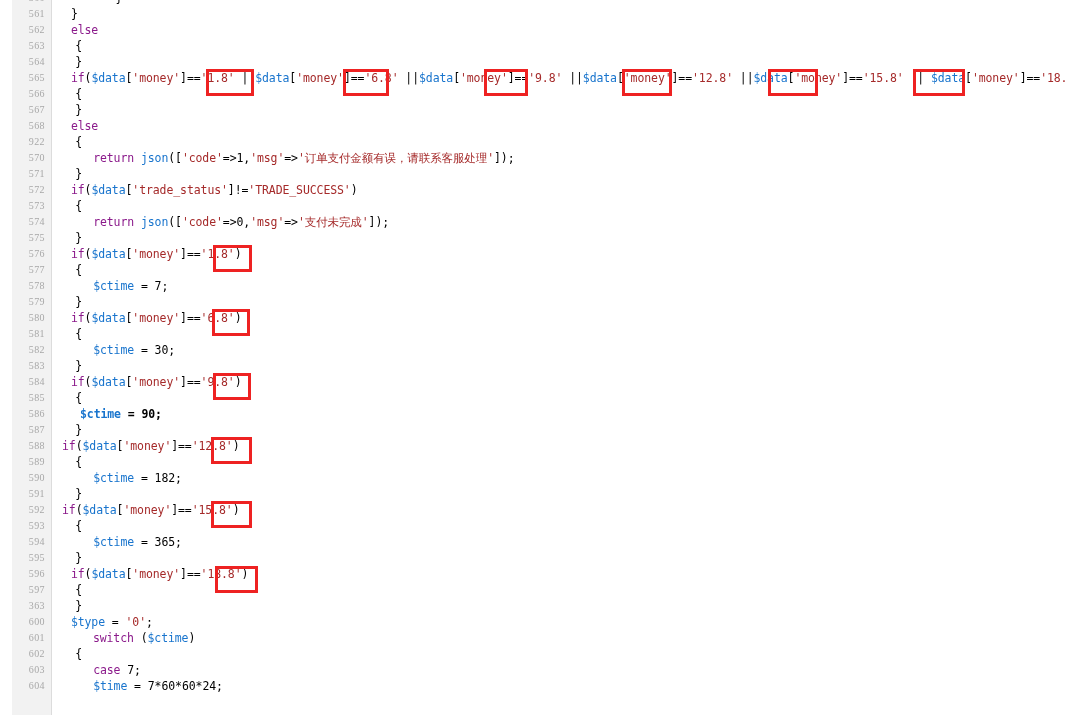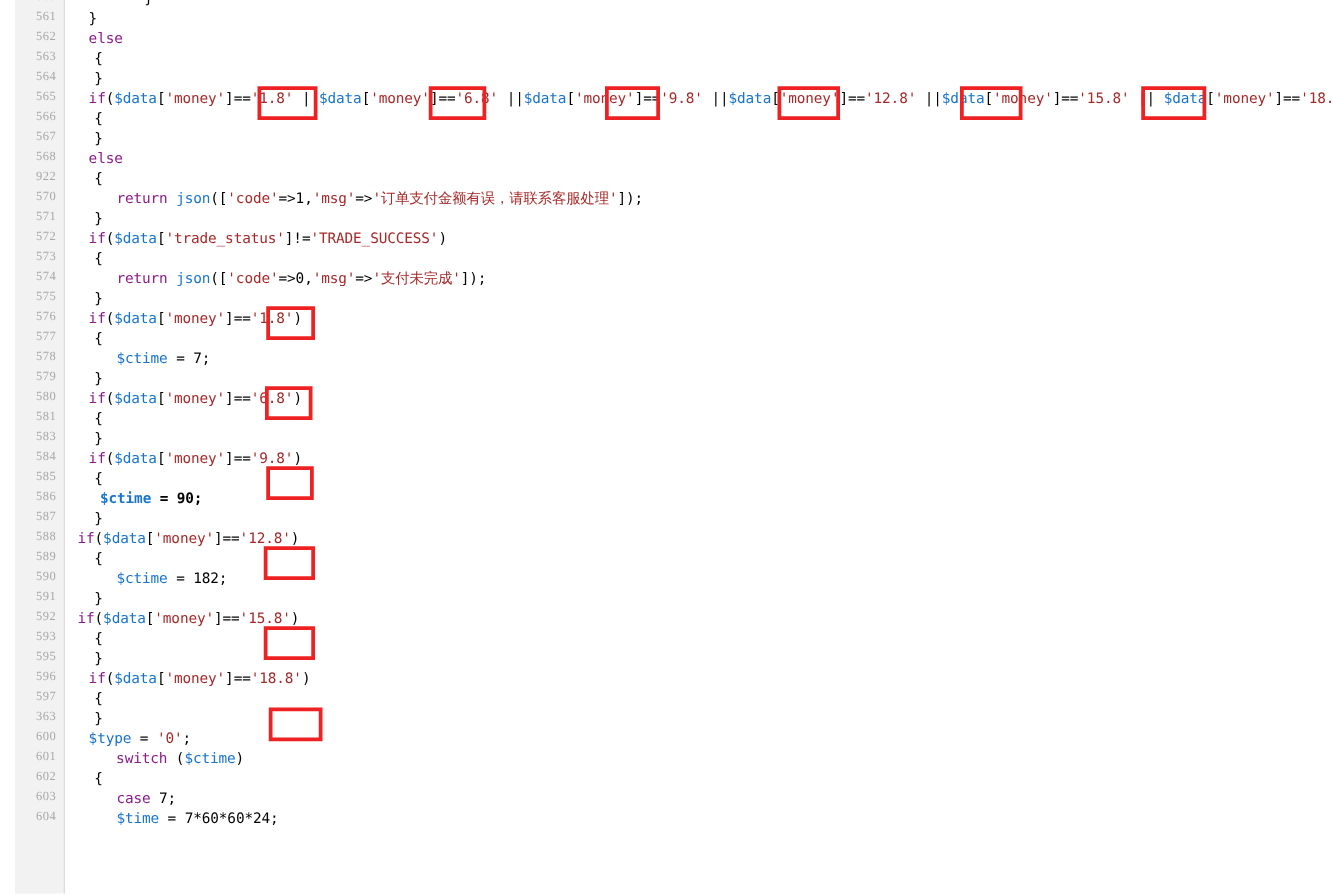--- a/index.html
+++ b/index.html
@@ -105,31 +105,33 @@
       <div class="line"><div class="lineno">572</div><div class="code" style="left: 70.9px;"><span class="t-kw">if</span><span class="t-plain">(</span><span class="t-var">$data</span><span class="t-plain">[</span><span class="t-str">'trade_status'</span><span class="t-plain">]</span><span class="t-plain">!</span><span class="t-plain">=</span><span class="t-str">'TRADE_SUCCESS'</span><span class="t-plain">)</span></div></div>
       <div class="line"><div class="lineno">573</div><div class="code" style="left: 75.35px;"><span class="t-plain">{</span></div></div>
       <div class="line"><div class="lineno">574</div><div class="code" style="left: 93.15px;"><span class="t-kw">return</span><span class="t-plain"> </span><span class="t-var">json</span><span class="t-plain">(</span><span class="t-plain">[</span><span class="t-str">'code'</span><span class="t-plain">=</span><span class="t-plain">&gt;</span><span class="t-plain">0</span><span class="t-plain">,</span><span class="t-str">'msg'</span><span class="t-plain">=</span><span class="t-plain">&gt;</span><span class="t-str">'支付未完成'</span><span class="t-plain">]</span><span class="t-plain">)</span><span class="t-plain">;</span></div></div>
       <div class="line"><div class="lineno">575</div><div class="code" style="left: 75.35px;"><span class="t-plain">}</span></div></div>
       <div class="line"><div class="lineno">576</div><div class="code" style="left: 70.9px;"><span class="t-kw">if</span><span class="t-plain">(</span><span class="t-var">$data</span><span class="t-plain">[</span><span class="t-str">'money'</span><span class="t-plain">]</span><span class="t-plain">=</span><span class="t-plain">=</span><span class="t-str">'1.8'</span><span class="t-plain">)</span></div></div>
       <div class="line"><div class="lineno">577</div><div class="code" style="left: 75.35px;"><span class="t-plain">{</span></div></div>
       <div class="line"><div class="lineno">578</div><div class="code" style="left: 93.15px; text-align: center;"><span class="t-var">$ctime</span><span class="t-plain"> </span><span class="t-plain">=</span><span class="t-plain"> </span><span class="t-plain">7</span><span class="t-plain">;</span></div></div>
       <div class="line"><div class="lineno">579</div><div class="code" style="left: 75.35px;"><span class="t-plain">}</span></div></div>
       <div class="line"><div class="lineno">580</div><div class="code" style="left: 70.9px;"><span class="t-kw">if</span><span class="t-plain">(</span><span class="t-var">$data</span><span class="t-plain">[</span><span class="t-str">'money'</span><span class="t-plain">]</span><span class="t-plain">=</span><span class="t-plain">=</span><span class="t-str">'6.8'</span><span class="t-plain">)</span></div></div>
       <div class="line"><div class="lineno">581</div><div class="code" style="left: 75.35px;"><span class="t-plain">{</span></div></div>
+      <div class="line"><div class="lineno">582</div><div class="code" style="left: 93.15px;"><span class="t-var">$ctime</span><span class="t-plain"> </span><span class="t-plain">=</span><span class="t-plain"> </span><span class="t-plain">3</span><span class="t-plain">0</span><span class="t-plain">;</span></div></div>
       <div class="line"><div class="lineno">583</div><div class="code" style="left: 75.35px;"><span class="t-plain">}</span></div></div>
       <div class="line"><div class="lineno">584</div><div class="code" style="left: 70.9px;"><span class="t-kw">if</span><span class="t-plain">(</span><span class="t-var">$data</span><span class="t-plain">[</span><span class="t-str">'money'</span><span class="t-plain">]</span><span class="t-plain">=</span><span class="t-plain">=</span><span class="t-str">'9.8'</span><span class="t-plain">)</span></div></div>
       <div class="line"><div class="lineno">585</div><div class="code" style="left: 75.35px;"><span class="t-plain">{</span></div></div>
       <div class="line"><div class="lineno">586</div><div class="code" style="left: 80px; font-weight: bold;"><span class="t-var">$ctime</span><span class="t-plain"> </span><span class="t-plain">=</span><span class="t-plain"> </span><span class="t-plain">9</span><span class="t-plain">0</span><span class="t-plain">;</span></div></div>
       <div class="line"><div class="lineno">587</div><div class="code" style="left: 75.35px;"><span class="t-plain">}</span></div></div>
       <div class="line"><div class="lineno">588</div><div class="code" style="left: 62px;"><span class="t-kw">if</span><span class="t-plain">(</span><span class="t-var">$data</span><span class="t-plain">[</span><span class="t-str">'money'</span><span class="t-plain">]</span><span class="t-plain">=</span><span class="t-plain">=</span><span class="t-str">'12.8'</span><span class="t-plain">)</span></div></div>
       <div class="line"><div class="lineno">589</div><div class="code" style="left: 75.35px;"><span class="t-plain">{</span></div></div>
       <div class="line"><div class="lineno">590</div><div class="code" style="left: 93.15px;"><span class="t-var">$ctime</span><span class="t-plain"> </span><span class="t-plain">=</span><span class="t-plain"> </span><span class="t-plain">1</span><span class="t-plain">8</span><span class="t-plain">2</span><span class="t-plain">;</span></div></div>
       <div class="line"><div class="lineno">591</div><div class="code" style="left: 75.35px;"><span class="t-plain">}</span></div></div>
       <div class="line"><div class="lineno">592</div><div class="code" style="left: 62px;"><span class="t-kw">if</span><span class="t-plain">(</span><span class="t-var">$data</span><span class="t-plain">[</span><span class="t-str">'money'</span><span class="t-plain">]</span><span class="t-plain">=</span><span class="t-plain">=</span><span class="t-str">'15.8'</span><span class="t-plain">)</span></div></div>
       <div class="line"><div class="lineno">593</div><div class="code" style="left: 75.35px;"><span class="t-plain">{</span></div></div>
+      <div class="line"><div class="lineno">594</div><div class="code" style="left: 93.15px;"><span class="t-var">$ctime</span><span class="t-plain"> </span><span class="t-plain">=</span><span class="t-plain"> </span><span class="t-plain">3</span><span class="t-plain">6</span><span class="t-plain">5</span><span class="t-plain">;</span></div></div>
       <div class="line"><div class="lineno">595</div><div class="code" style="left: 75.35px;"><span class="t-plain">}</span></div></div>
       <div class="line"><div class="lineno">596</div><div class="code" style="left: 70.9px;"><span class="t-kw">if</span><span class="t-plain">(</span><span class="t-var">$data</span><span class="t-plain">[</span><span class="t-str">'money'</span><span class="t-plain">]</span><span class="t-plain">=</span><span class="t-plain">=</span><span class="t-str">'18.8'</span><span class="t-plain">)</span></div></div>
       <div class="line"><div class="lineno">597</div><div class="code" style="left: 75.35px;"><span class="t-plain">{</span></div></div>
       <div class="line"><div class="lineno">363</div><div class="code" style="left: 75.35px;"><span class="t-plain">}</span></div></div>
       <div class="line"><div class="lineno">600</div><div class="code" style="left: 70.9px;"><span class="t-var">$type</span><span class="t-plain"> </span><span class="t-plain">=</span><span class="t-plain"> </span><span class="t-str">'0'</span><span class="t-plain">;</span></div></div>
       <div class="line"><div class="lineno">601</div><div class="code" style="left: 70.9px; margin-left: 22px;"><span class="t-kw">switch</span><span class="t-plain"> </span><span class="t-plain">(</span><span class="t-var">$ctime</span><span class="t-plain">)</span></div></div>
       <div class="line"><div class="lineno">602</div><div class="code" style="left: 75.35px;"><span class="t-plain">{</span></div></div>
       <div class="line"><div class="lineno">603</div><div class="code" style="left: 93.15px;"><span class="t-kw">case</span><span class="t-plain"> </span><span class="t-plain">7</span><span class="t-plain">;</span></div></div>
       <div class="line"><div class="lineno">604</div><div class="code" style="left: 93.15px;"><span class="t-var">$time</span><span class="t-plain"> </span><span class="t-plain">=</span><span class="t-plain"> </span><span class="t-plain">7</span><span class="t-plain">*</span><span class="t-plain">6</span><span class="t-plain">0</span><span class="t-plain">*</span><span class="t-plain">6</span><span class="t-plain">0</span><span class="t-plain">*</span><span class="t-plain">2</span><span class="t-plain">4</span><span class="t-plain">;</span></div></div>
     </div>

